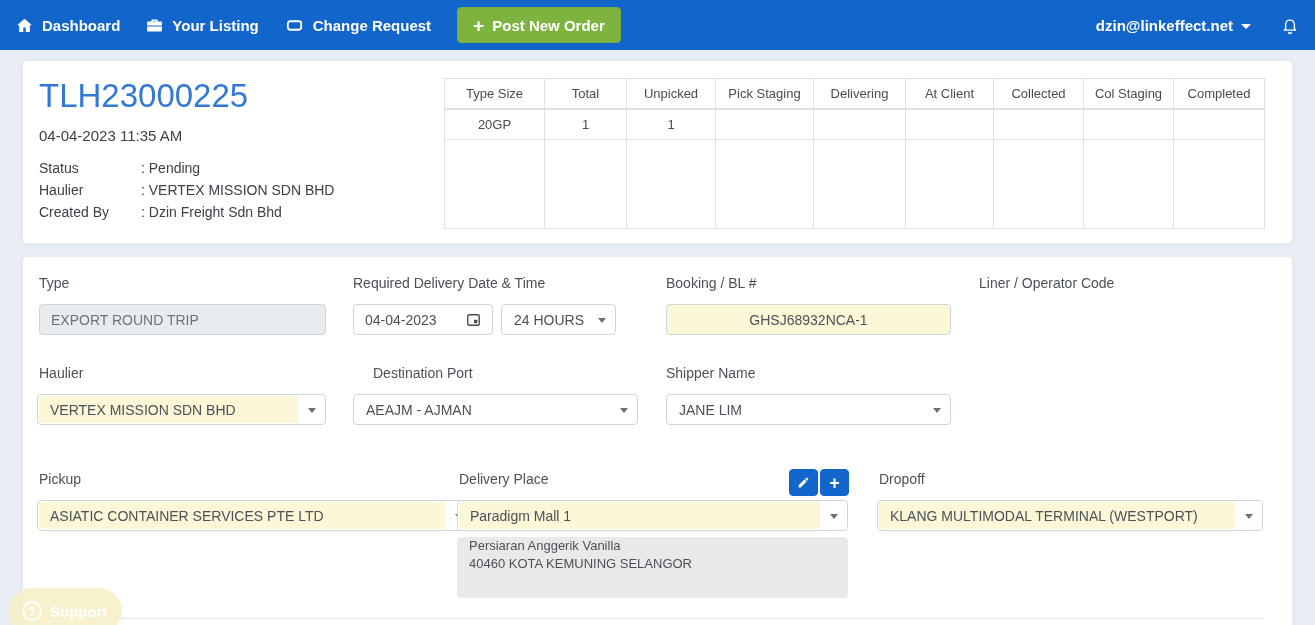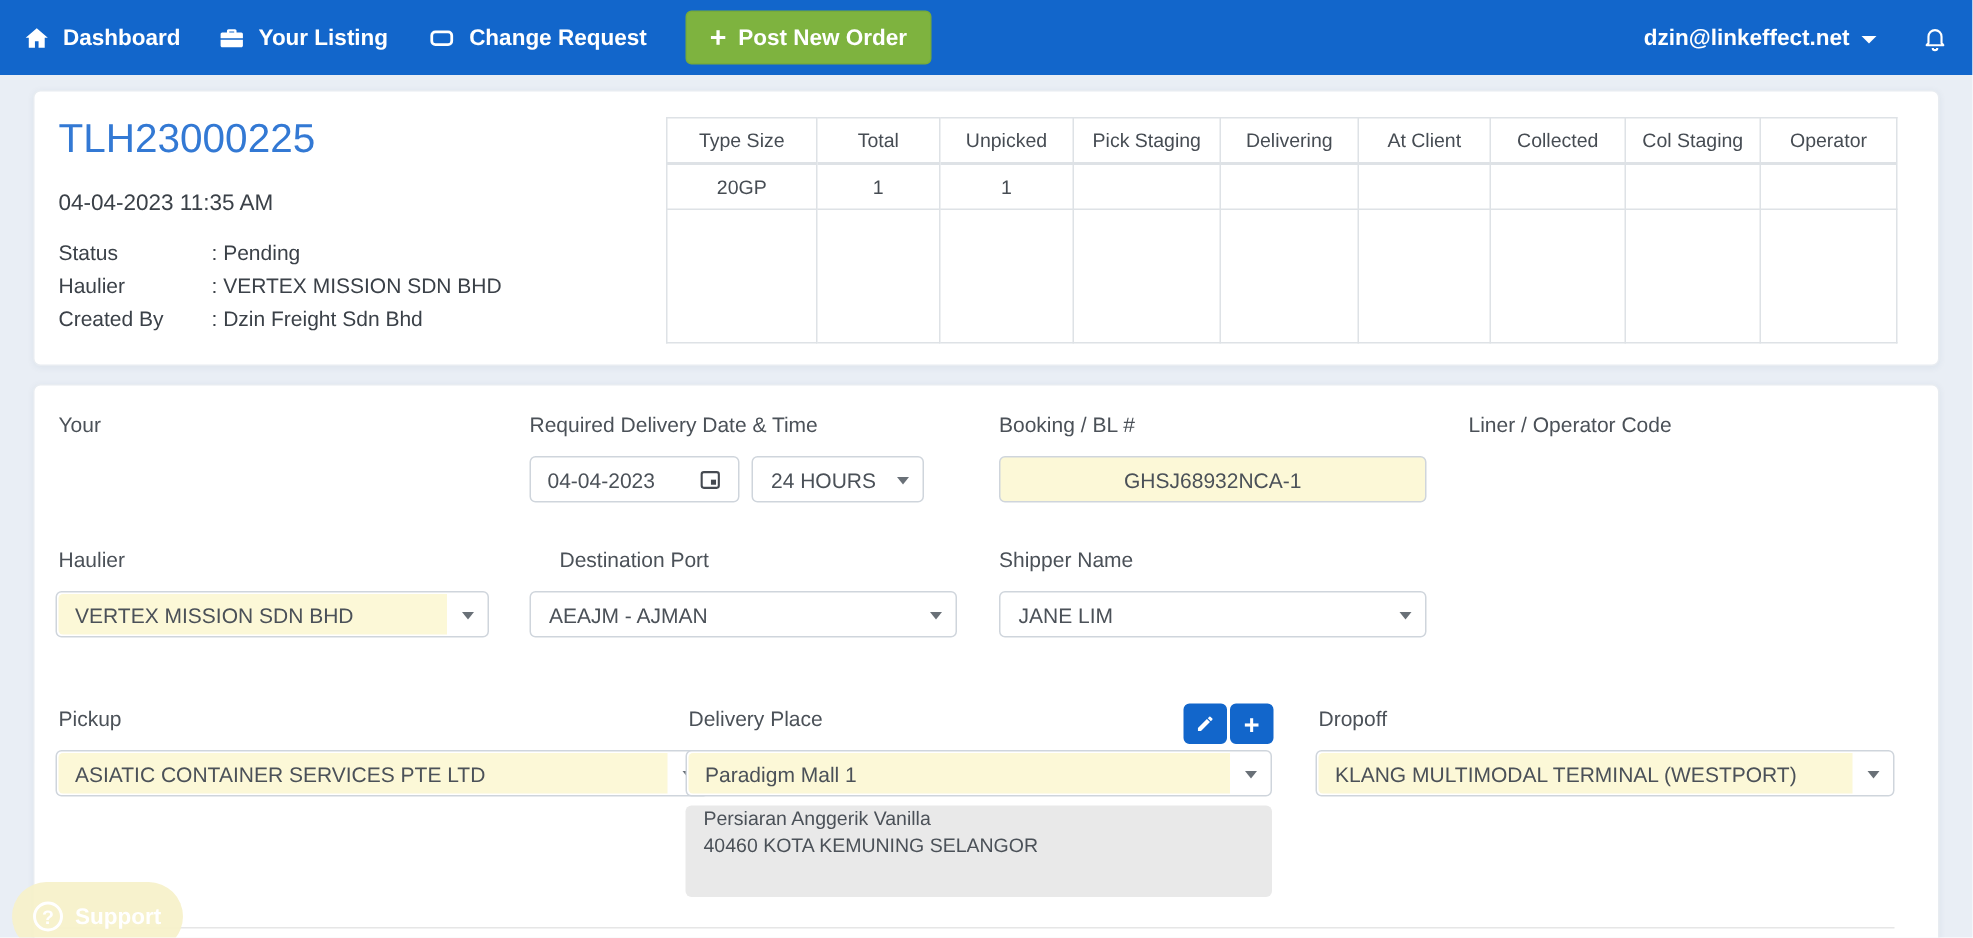--- a/index.html
+++ b/index.html
@@ -31,21 +31,21 @@
   .caret-down-w { width:0; height:0; border-left:5px solid transparent; border-right:5px solid transparent; border-top:5px solid #fff; margin-top:2px; }
   .bell { margin-left:30px; cursor:pointer; display:flex; align-items:center; }
   
   .card {
     position:absolute; left:22px; width:1271px; background:#fff;
     border:1px solid #e8ecf1; border-radius:5px; box-shadow:0 1px 5px rgba(40,60,100,0.06);
   }
   .card1 { top:60px; height:184px; }
   .card2 { top:256px; height:420px; }
   
-  .order-id { position:absolute; left:16px; top:16px; font-size:27px; color:#3379d4; }
+  .order-id { position:absolute; left:16px; top:16px; font-size:33px; color:#3379d4; }
   .order-date { position:absolute; left:16px; top:66px; font-size:15px; color:#3b4148; }
   .info { position:absolute; left:16px; top:96px; font-size:14px; color:#3b4148; }
   .irow { display:flex; height:22px; align-items:center; }
   .ilabel { width:102px; }
   .ival::before { content:": "; white-space:pre; }
   
   .status-table { position:absolute; left:421px; top:17px; border-collapse:collapse; table-layout:fixed; }
   .status-table th, .status-table td {
     border:1px solid #dee2e6; font-size:13px; color:#464c53; text-align:center;
     font-weight:400; overflow:hidden; white-space:nowrap;
@@ -174,21 +174,21 @@
     <thead>
       <tr>
         <th>Type Size</th>
         <th>Total</th>
         <th>Unpicked</th>
         <th>Pick Staging</th>
         <th>Delivering</th>
         <th>At Client</th>
         <th>Collected</th>
         <th>Col Staging</th>
-        <th>Operator</th>
+        <th>Completed</th>
       </tr>
     </thead>
     <tbody>
       <tr>
         <td>20GP</td>
         <td>1</td>
         <td>1</td>
         <td></td>
         <td></td>
         <td></td>
@@ -206,21 +206,24 @@
         <td></td>
           <td></td>
           <td></td>
       </tr>
     </tbody>
   </table>
 </section>
 
 <section class="card card2">
 
-  <div class="flabel" style="left:16px; top:18px;">Your</div>
+  <div class="flabel" style="left:16px; top:18px;">Type</div>
+  <div class="inp disabled" style="left:16px; top:47px; width:287px;">
+    <span>EXPORT ROUND TRIP</span>
+  </div>
 
   <div class="flabel" style="left:330px; top:18px;">Required Delivery Date &amp; Time</div>
   <div class="inp" style="left:330px; top:47px; width:140px;">
     <span>04-04-2023</span>
     <span class="cal">
       <svg width="15" height="15" viewBox="0 0 16 16">
           <rect x="1.9" y="2.9" width="12.2" height="11.2" rx="1.6" fill="none" stroke="#454a51" stroke-width="1.5"></rect>
           <rect x="8.5" y="8.3" width="3.6" height="3.6" fill="#454a51"></rect>
         </svg>
     </span>

